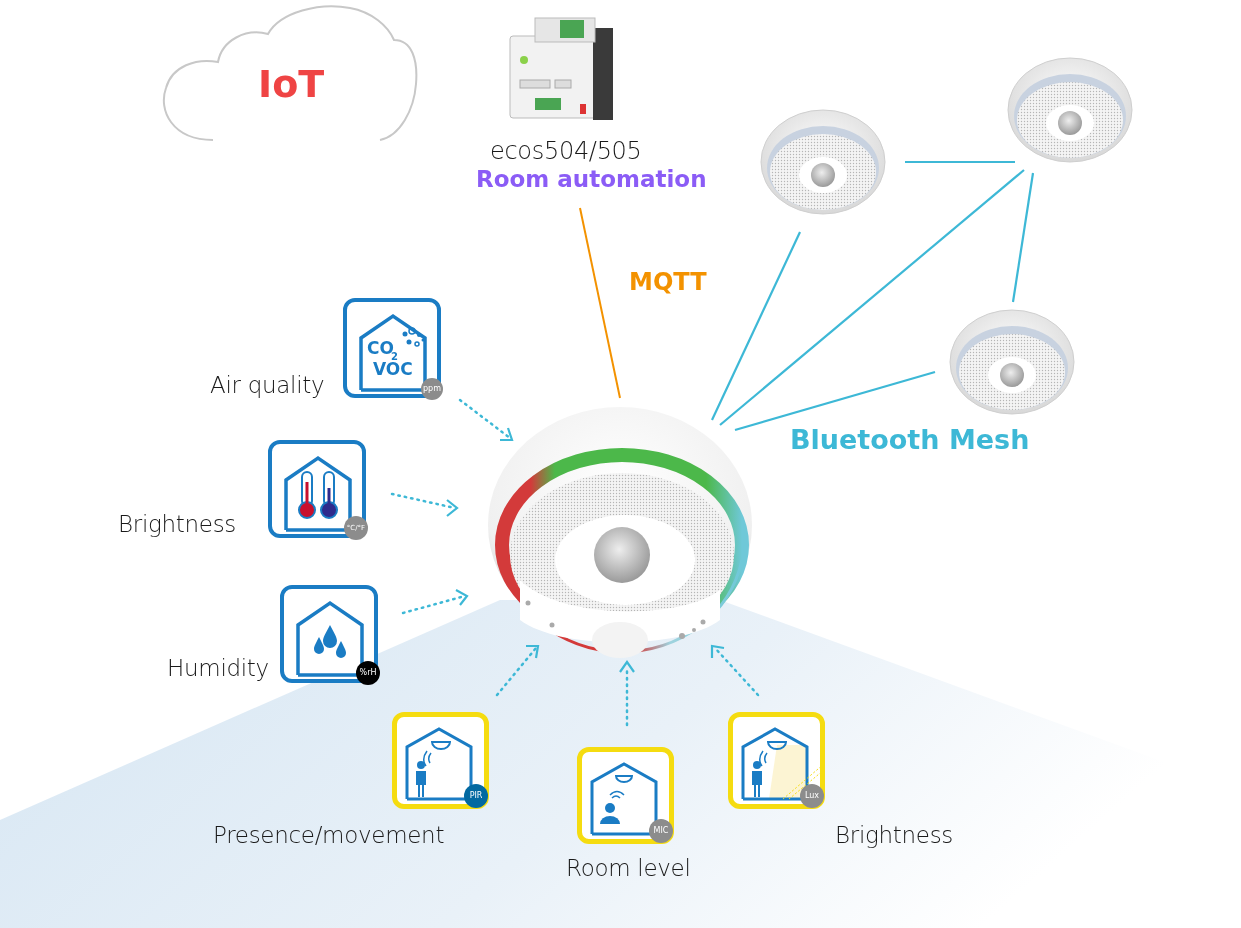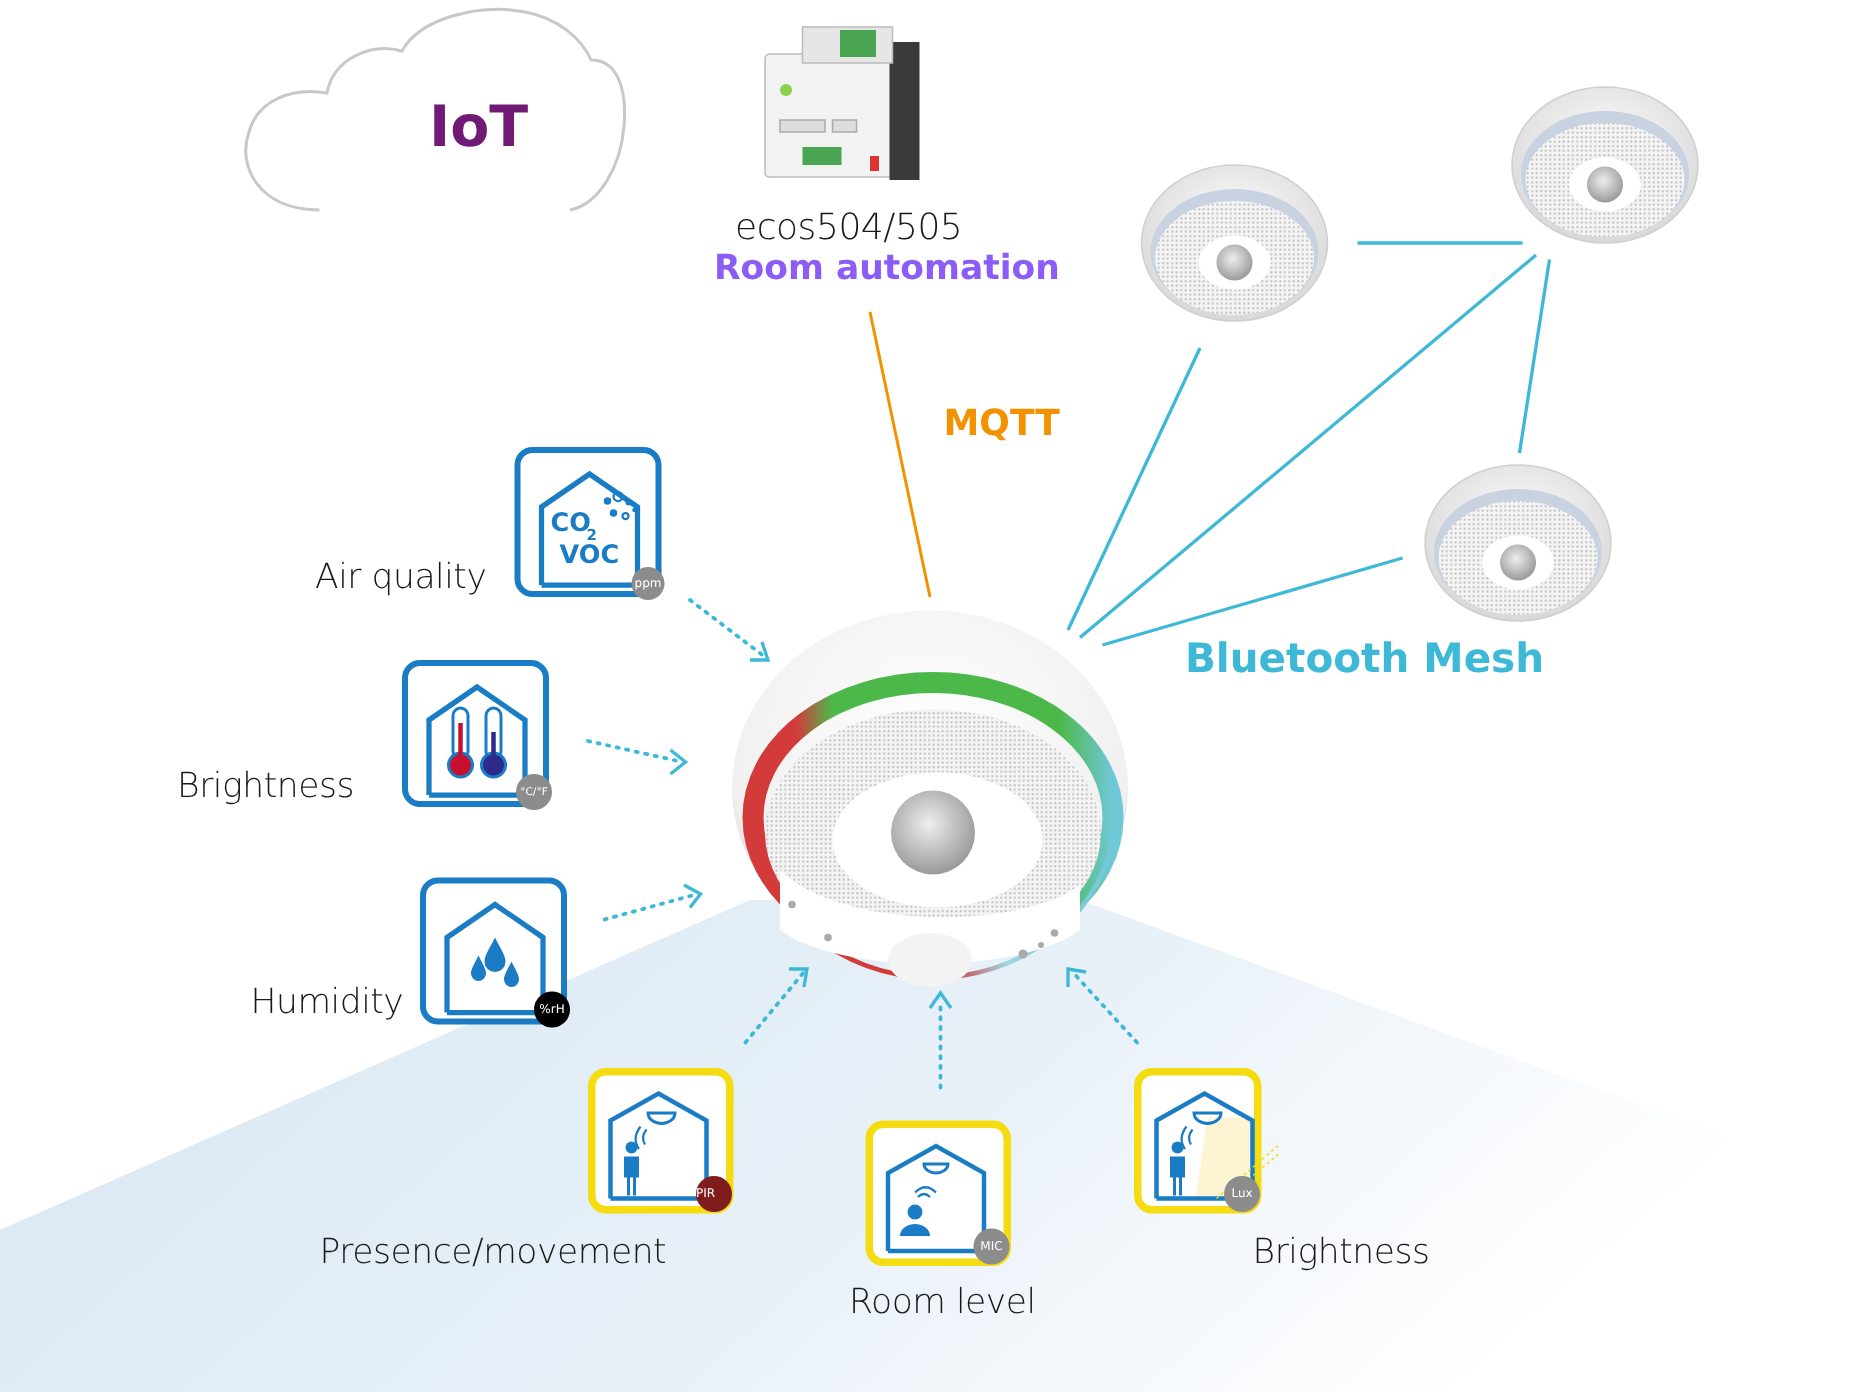--- a/index.html
+++ b/index.html
@@ -23,21 +23,21 @@
       <stop offset="0.6" stop-color="#e9f1f8"></stop>
       <stop offset="1" stop-color="#ffffff"></stop>
     </linearGradient>
   </defs>
   <polygon points="0,820 500,600 720,600 1241,790 1241,928 0,928" fill="url(#cone)"></polygon>
 </svg>
 
 <svg width="1241" height="928">
   <path d="M213,140 C172,140 158,110 166,88 C172,66 196,58 218,62 C222,40 246,28 268,34 C280,12 320,2 350,8 C372,12 388,26 394,40 C412,40 418,60 416,84 C414,110 400,136 380,140" fill="none" stroke="#c8c8c8" stroke-width="2"></path>
 </svg>
-<div class="bold-label" style="left:258px; top:62px; font-size:38px; color:#701a75;margin-left:28px;">IoT</div>
+<div class="bold-label" style="left:258px; top:62px; font-size:38px; color:#ef4444;">IoT</div>
 
 <svg width="1241" height="928">
   <rect x="510" y="36" width="90" height="82" rx="3" fill="#f2f2f2" stroke="#bbb"></rect>
   <rect x="593" y="28" width="20" height="92" fill="#3a3a3a"></rect>
   <rect x="535" y="18" width="60" height="24" fill="#e6e6e6" stroke="#bbb"></rect>
   <rect x="560" y="20" width="24" height="18" fill="#4aa553"></rect>
   <circle cx="524" cy="60" r="4" fill="#8bd14a"></circle>
   <rect x="520" y="80" width="30" height="8" fill="#ddd" stroke="#aaa"></rect>
   <rect x="555" y="80" width="16" height="8" fill="#ddd" stroke="#aaa"></rect>
   <rect x="535" y="98" width="26" height="12" fill="#4aa553"></rect>
@@ -196,37 +196,37 @@
 <div class="label" style="left:167px; top:655px;">Humidity</div>
 
 <div class="iconbox yellow" style="left:392px; top:712px; width:97px; height:97px;">
   <svg width="97" height="97">
     <polyline points="10,82 10,30 42,12 74,30 74,82 10,82" fill="none" stroke="#1a7cc4" stroke-width="3"></polyline>
     <path d="M35,25 h18 a9,7 0 0 1 -18,0 Z" fill="none" stroke="#1a7cc4" stroke-width="2"></path>
     <path d="M34,36 q-4,5 -1,10 M30,34 q-6,8 -1,15" fill="none" stroke="#1a7cc4" stroke-width="1.5"></path>
     <circle cx="24" cy="48" r="4" fill="#1a7cc4"></circle>
     <path d="M19,54 h10 v14 h-2 v12 h-2 v-12 h-2 v12 h-2 v-12 h-2 Z" fill="#1a7cc4"></path>
   </svg>
-  <div class="abs" style="right:-4px; bottom:-4px; width:24px; height:24px; border-radius:50%; background:#7f1d1d; color:#fff; font-size:8px; line-height:24px; text-align:left;">PIR</div>
+  <div class="abs" style="right:-4px; bottom:-4px; width:24px; height:24px; border-radius:50%; background:#0369a1; color:#fff; font-size:8px; line-height:24px; text-align:center;">PIR</div>
 </div>
 <div class="label" style="left:213px; top:822px;">Presence/movement</div>
 
 <div class="iconbox yellow" style="left:577px; top:747px; width:97px; height:97px;">
   <svg width="97" height="97">
     <polyline points="10,82 10,30 42,12 74,30 74,82 10,82" fill="none" stroke="#1a7cc4" stroke-width="3"></polyline>
     <path d="M34,24 h16 a8,6 0 0 1 -16,0 Z" fill="none" stroke="#1a7cc4" stroke-width="2"></path>
     <path d="M30,46 q4,-4 8,0 M28,43 q7,-7 14,0" fill="none" stroke="#1a7cc4" stroke-width="1.5"></path>
     <circle cx="28" cy="56" r="5" fill="#1a7cc4"></circle>
     <path d="M18,72 a10,8 0 0 1 20,0 Z" fill="#1a7cc4"></path>
   </svg>
   <div class="abs" style="right:-4px; bottom:-4px; width:24px; height:24px; border-radius:50%; background:#8c8c8c; color:#fff; font-size:8px; line-height:24px; text-align:center;">MIC</div>
 </div>
 <div class="label" style="left:566px; top:855px;">Room level</div>
 
-<div class="iconbox yellow" style="left:756px; top:712px; width:85px; height:97px;text-decoration:underline;">
+<div class="iconbox yellow" style="left:728px; top:712px; width:97px; height:97px;text-decoration:underline;">
   <svg width="97" height="97">
     <polygon points="44,28 74,28 74,82 36,82" fill="#fbf1c8" opacity="0.8"></polygon>
     <polyline points="10,82 10,30 42,12 74,30 74,82 10,82" fill="none" stroke="#1a7cc4" stroke-width="3"></polyline>
     <g stroke="#f5dc10" stroke-width="1" stroke-dasharray="2 2">
         <line x1="50" y1="82" x2="92" y2="46"></line>
         <line x1="56" y1="82" x2="92" y2="52"></line>
       </g>
     <path d="M35,25 h18 a9,7 0 0 1 -18,0 Z" fill="none" stroke="#1a7cc4" stroke-width="2"></path>
     <path d="M34,36 q-4,5 -1,10 M30,34 q-6,8 -1,15" fill="none" stroke="#1a7cc4" stroke-width="1.5"></path>
     <circle cx="24" cy="48" r="4" fill="#1a7cc4"></circle>

